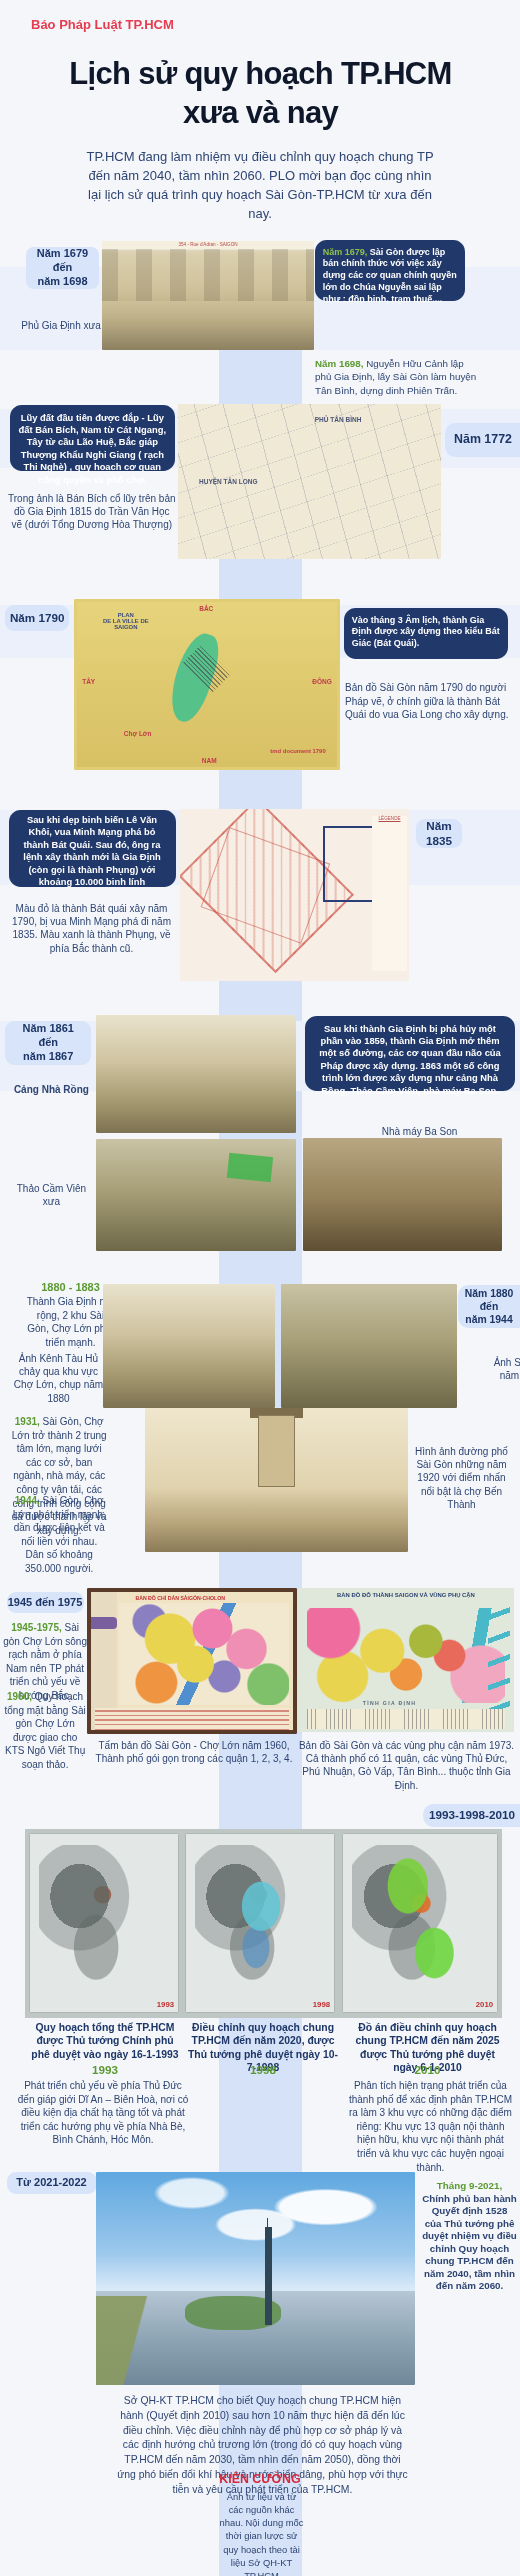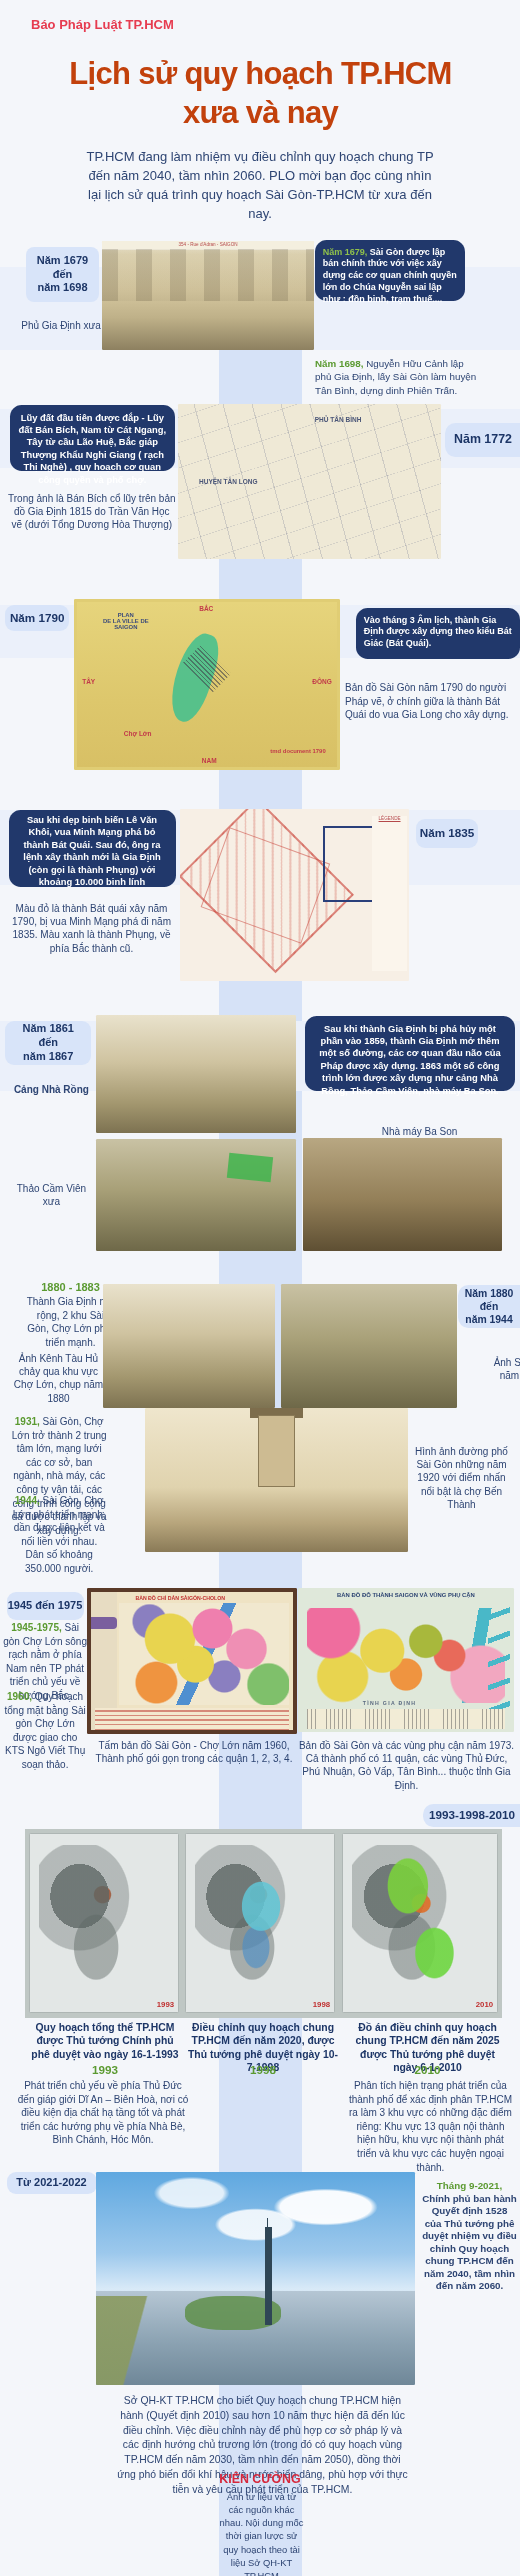--- a/index.html
+++ b/index.html
@@ -113,27 +113,27 @@
 
   <div class="spine" style="left:219px;top:260px;width:83px;height:2316px;"></div>
 
   <div class="band" style="top:267px;height:83px;"></div>
   <div class="band" style="top:409px;height:59px;"></div>
   <div class="band" style="top:605px;height:53px;"></div>
   <div class="band" style="top:810px;height:75px;"></div>
   <div class="band" style="top:1021px;height:70px;"></div>
 
   <div class="abs" style="left:31px;top:17px;color:#e63c50;font-size:13px;font-weight:bold;">Báo Pháp Luật TP.HCM</div>
-  <div class="abs" style="left:13px;top:55px;width:495px;text-align:center;color:#c2410c;font-size:31px;font-weight:bold;line-height:1.25;letter-spacing:-0.7px;">
+  <div class="abs" style="left:13px;top:55px;width:495px;text-align:center;color:#0f172a;font-size:31px;font-weight:bold;line-height:1.25;letter-spacing:-0.7px;">
     <div>Lịch sử quy hoạch TP.HCM</div>
     <div>xưa và nay</div>
   </div>
   <div class="abs" style="left:83px;top:148px;width:354px;text-align:center;color:#2e4573;font-size:13px;line-height:1.45;">TP.HCM đang làm nhiệm vụ điều chỉnh quy hoạch chung TP đến năm 2040, tầm nhìn 2060. PLO mời bạn đọc cùng nhìn lại lịch sử quá trình quy hoạch Sài Gòn-TP.HCM từ xưa đến nay.</div>
 
-  <div class="yearbox" style="left:26px;top:247px;width:73px;height:55px;font-size:11px;border-radius:8px;">Năm 1679
+  <div class="yearbox" style="left:26px;top:247px;width:73px;height:42px;font-size:11px;border-radius:8px;">Năm 1679
 đến
 năm 1698</div>
   <div class="photo ph-street" style="left:102px;top:241px;width:212px;height:109px;">
     <div class="pc-strip">354 - Rue d'Adran - SAIGON</div>
     <div class="shade"></div>
   </div>
   <div class="navybox" style="left:315px;top:240px;width:150px;height:61px;"><span class="gYL">Năm 1679,</span><span> Sài Gòn được lập bán chính thức với việc xây dựng các cơ quan chính quyền lớn do Chúa Nguyễn sai lập như : đồn binh, trạm thuế....</span></div>
   <div class="cap" style="left:18px;top:319px;width:86px;">Phủ Gia Định xưa</div>
   <div class="txt" style="left:315px;top:357px;width:164px;text-align:left;font-size:9.8px;"><span class="gY">Năm 1698,</span><span> Nguyễn Hữu Cảnh lập phủ Gia Định, lấy Sài Gòn làm huyện Tân Bình, dựng dinh Phiên Trấn.</span></div>
 
@@ -153,33 +153,33 @@
     <div class="ml" style="left:10%;top:6%;color:#3b4a7a;font-size:5.9px;white-space:pre-line;text-align:center;">PLAN
 DE LA VILLE DE
 SAIGON</div>
     <div class="ml" style="left:47%;top:2%;color:#c23a4a;font-size:6.5px;">BẮC</div>
     <div class="ml" style="left:48%;bottom:2%;color:#c23a4a;font-size:6.5px;">NAM</div>
     <div class="ml" style="left:2%;top:46%;color:#c23a4a;font-size:6.5px;">TÂY</div>
     <div class="ml" style="right:2%;top:46%;color:#c23a4a;font-size:6.5px;">ĐÔNG</div>
     <div class="ml" style="left:18%;bottom:18%;color:#c23a4a;font-size:6.5px;">Chợ Lớn</div>
     <div class="ml" style="right:4%;bottom:8%;color:#c23a4a;font-size:5.9px;width:22%;text-align:center;">tmd document 1790</div>
   </div>
-  <div class="navybox" style="left:344px;top:608px;width:164px;height:51px;margin-left:12px;">Vào tháng 3 Âm lịch, thành Gia Định được xây dựng theo kiểu Bát Giác (Bát Quái).</div>
+  <div class="navybox" style="left:344px;top:608px;width:164px;height:51px;">Vào tháng 3 Âm lịch, thành Gia Định được xây dựng theo kiểu Bát Giác (Bát Quái).</div>
   <div class="txt" style="left:345px;top:681px;width:164px;text-align:left;">Bản đồ Sài Gòn năm 1790 do người Pháp vẽ, ở chính giữa là thành Bát Quái do vua Gia Long cho xây dựng.</div>
 
   <div class="navybox" style="left:8.5px;top:810px;width:167px;height:77px;text-align:center;font-size:9.4px;padding-top:4px;">Sau khi dẹp binh biến Lê Văn Khôi, vua Minh Mạng phá bỏ thành Bát Quái. Sau đó, ông ra lệnh xây thành mới là Gia Định (còn gọi là thành Phụng) với khoảng 10.000 binh lính</div>
   <div class="photo ph-map1835" style="left:180px;top:809px;width:229px;height:172px;">
     <div class="star1"></div>
     <div class="star2"></div>
     <div class="fortblue"></div>
     <div class="legendstrip">
       <span style="text-decoration:underline;">LÉGENDE</span>
     </div>
   </div>
-  <div class="yearbox" style="left:416px;top:819px;width:62px;height:29px;font-size:11.7px;">Năm 1835</div>
+  <div class="yearbox" style="left:416px;top:819px;width:46px;height:29px;font-size:11.7px;">Năm 1835</div>
   <div class="cap" style="left:9px;top:902px;width:165px;">Màu đỏ là thành Bát quái xây năm 1790, bị vua Minh Mạng phá đi năm 1835. Màu xanh là thành Phụng, về phía Bắc thành cũ.</div>
 
   <div class="yearbox" style="left:5.2px;top:1021px;width:86px;height:44px;font-size:11px;">Năm 1861
 đến
 năm 1867</div>
   <div class="photo ph-sepia1" style="left:96px;top:1015px;width:200px;height:118px;"></div>
   <div class="navybox" style="left:305px;top:1016px;width:210px;height:75px;text-align:center;font-size:9.4px;">Sau khi thành Gia Định bị phá hủy một phần vào 1859, thành Gia Định mở thêm một số đường, các cơ quan đầu não của Pháp được xây dựng. 1863 một số công trình lớn được xây dựng như cảng Nhà Rồng, Thảo Cầm Viên, nhà máy Ba Son.</div>
   <div class="cap" style="left:10.4px;top:1083px;width:82px;font-weight:bold;">Cảng Nhà Rồng</div>
   <div class="cap" style="left:372px;top:1125px;width:95px;">Nhà máy Ba Son</div>
   <div class="photo ph-sepia2" style="left:96px;top:1139px;width:200px;height:112px;">
@@ -200,21 +200,21 @@
   <div class="cap" style="left:13px;top:1352px;width:91px;">Ảnh Kênh Tàu Hủ chảy qua khu vực Chợ Lớn, chụp năm 1880</div>
   <div class="cap" style="left:468px;top:1356px;width:60px;margin-left:24px;">Ảnh Sài Gòn năm 1880</div>
   <div class="txt" style="left:11.7px;top:1415px;width:95px;"><span class="gY">1931,</span><span> Sài Gòn, Chợ Lớn trở thành 2 trung tâm lớn, mạng lưới các cơ sở, ban ngành, nhà máy, các công ty vận tải, các công trình công cộng đã được thành lập và xây dựng.</span></div>
   <div class="txt" style="left:11.7px;top:1494px;width:95px;"><span class="gY">1944,</span><span> Sài Gòn, Chợ Lớn phát triển mạnh, dần được liên kết và nối liền với nhau. Dân số khoảng 350.000 người.</span></div>
   <div class="photo ph-benthanh" style="left:145px;top:1408px;width:263px;height:144px;">
     <div class="bt-roof"></div>
     <div class="bt-tower"></div>
   </div>
   <div class="cap" style="left:414px;top:1445px;width:95px;">Hình ảnh đường phố Sài Gòn những năm 1920 với điểm nhấn nổi bật là chợ Bến Thành</div>
 
-  <div class="yearbox" style="left:6.5px;top:1592px;width:77px;height:28px;font-size:11px;">1945 đến 1975</div>
+  <div class="yearbox" style="left:6.5px;top:1592px;width:77px;height:21px;font-size:11px;">1945 đến 1975</div>
   <div class="txt" style="left:2.6px;top:1621px;width:85px;"><span class="gY">1945-1975,</span><span> Sài gòn Chợ Lớn sông rạch nằm ở phía Nam nên TP phát triển chủ yếu về hướng Bắc.</span></div>
   <div class="txt" style="left:2.6px;top:1690px;width:85px;"><span class="gY">1960,</span><span> Quy hoạch tổng mặt bằng Sài gòn Chợ Lớn được giao cho KTS Ngô Viết Thụ soạn thảo.</span></div>
   <div class="photo ph-map1960" style="left:87px;top:1588px;width:210px;height:146px;">
     <div class="m60-side">
       <div class="m60-rib"></div>
     </div>
     <div class="ml" style="left:22%;top:2%;color:#c03030;font-size:5.2px;">BẢN ĐỒ CHỈ DẪN SÀIGÒN-CHOLON</div>
     <div class="m60-blobs"></div>
     <div class="m60-legend"></div>
   </div>

